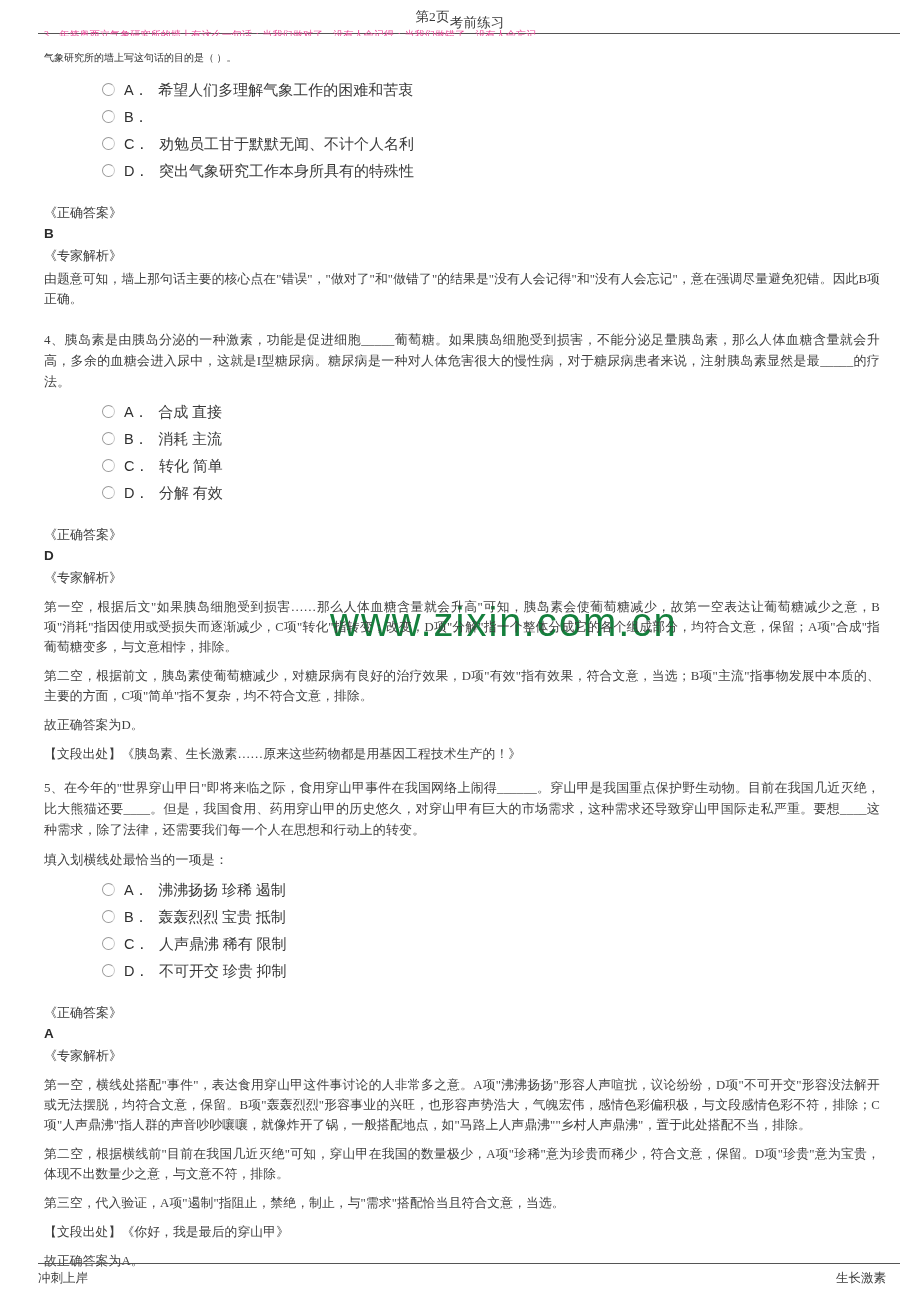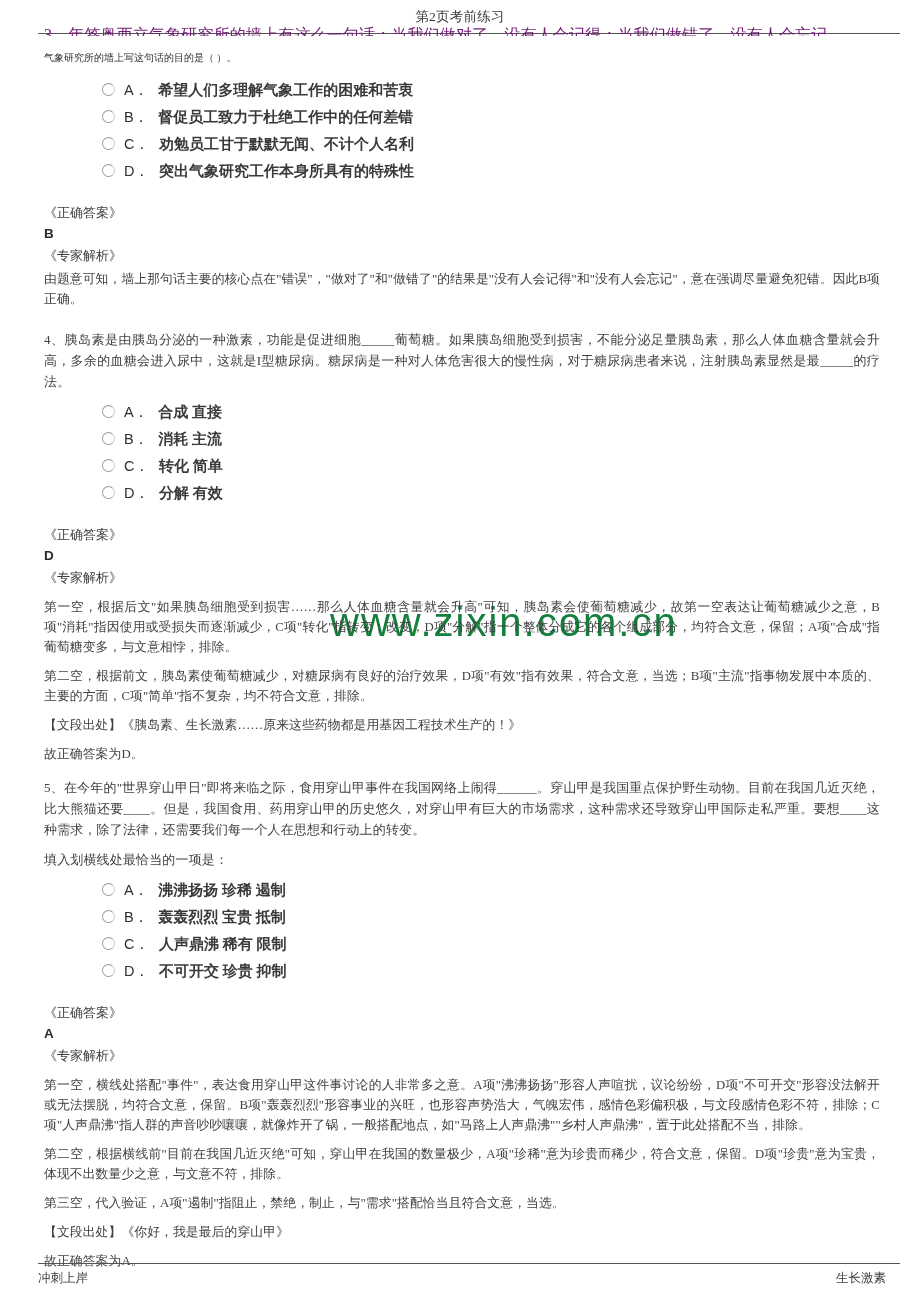--- a/index.html
+++ b/index.html
@@ -34,21 +34,21 @@
     box-sizing: border-box;
   }
   .page-header .hdr-left,
   .page-header .hdr-right {
     font-family: "Liberation Serif", "DejaVu Serif", serif;
     font-size: 13.5px;
     line-height: 18px;
     color: #3a3a3a;
     letter-spacing: 0.2px;
   }
-  .page-header .hdr-right { margin-right: 18px; }
+  .page-header .hdr-right { margin-right: 18px; margin-top: 6px; }
 
   
   .page-footer {
     position: absolute;
     bottom: 16px;
     left: 38px;
     right: 20px;
     border-top: 1.4px solid #555;
     padding-top: 6px;
     display: flex;
@@ -77,24 +77,24 @@
     line-height: 21px;
     color: #3f3f3f;
     text-align: justify;
     margin: 0 0 2px 0;
     letter-spacing: 0.15px;
   }
   .q-stem.clipped {
     
     height: 11px;
     overflow: hidden;
-    color: #701a75;
+    color: #ec4899;
     margin-bottom: 1px;
     white-space: nowrap;
-    font-size: 16px;
+    font-size: 10px;
     line-height: 20px;
     position: relative;
     top: -9px;
   }
   .q-sub {
     font-size: 10px;
     line-height: 24px;
     color: #2f2f2f;
     margin: 0 0 6px 0;
   }
@@ -124,21 +124,21 @@
     flex: 0 0 auto;
     background: #fff;
   }
   .opt-letter {
     font-family: "Liberation Sans", sans-serif;
     font-size: 14.5px;
     color: #2f2f2f;
     margin-right: 10px;
     flex: 0 0 auto;
   }
-  .opt-text { flex: 1 1 auto; font-weight: bold; }
+  .opt-text { flex: 1 1 auto; }
 
   
   .label-line {
     font-size: 13px;
     line-height: 20px;
     color: #3d3d3d;
     margin: 2px 0 0 0;
   }
   .answer-letter {
     font-family: "Liberation Sans", sans-serif;
@@ -197,21 +197,20 @@
 
       <ul class="options">
         <li>
           <span class="opt-radio"></span>
           <span class="opt-letter">A．</span>
           <span class="opt-text">希望人们多理解气象工作的困难和苦衷</span>
         </li>
         <li>
           <span class="opt-radio"></span>
           <span class="opt-letter">B．</span>
-          <span class="opt-text">督促员工致力于杜绝工作中的任何差错</span>
         </li>
         <li>
           <span class="opt-radio"></span>
           <span class="opt-letter">C．</span>
           <span class="opt-text">劝勉员工甘于默默无闻、不计个人名利</span>
         </li>
         <li>
           <span class="opt-radio"></span>
           <span class="opt-letter">D．</span>
           <span class="opt-text">突出气象研究工作本身所具有的特殊性</span>
@@ -252,22 +251,22 @@
           <span class="opt-text">分解  有效</span>
         </li>
       </ul>
 
       <div class="spacer-sm"></div>
       <p class="label-line">《正确答案》</p>
       <p class="answer-letter">D</p>
       <p class="label-line">《专家解析》</p>
       <p class="para">第一空，根据后文"如果胰岛细胞受到损害……那么人体血糖含量就会升高"可知，胰岛素会使葡萄糖减少，故第一空表达让葡萄糖减少之意，B项"消耗"指因使用或受损失而逐渐减少，C项"转化"指转变；改变，D项"分解"指一个整体分成它的各个组成部分，均符合文意，保留；A项"合成"指葡萄糖变多，与文意相悖，排除。</p>
       <p class="para">第二空，根据前文，胰岛素使葡萄糖减少，对糖尿病有良好的治疗效果，D项"有效"指有效果，符合文意，当选；B项"主流"指事物发展中本质的、主要的方面，C项"简单"指不复杂，均不符合文意，排除。</p>
+      <p class="para">故正确答案为D。</p>
       <p class="para">【文段出处】《胰岛素、生长激素……原来这些药物都是用基因工程技术生产的！》</p>
-      <p class="para">故正确答案为D。</p>
     </div>
 
     <div class="spacer-md"></div>
 
     <div>
       <p class="q-stem">5、在今年的"世界穿山甲日"即将来临之际，食用穿山甲事件在我国网络上闹得______。穿山甲是我国重点保护野生动物。目前在我国几近灭绝，比大熊猫还要____。但是，我国食用、药用穿山甲的历史悠久，对穿山甲有巨大的市场需求，这种需求还导致穿山甲国际走私严重。要想____这种需求，除了法律，还需要我们每一个人在思想和行动上的转变。</p>
       <div class="spacer-sm"></div>
       <p class="q-stem">填入划横线处最恰当的一项是：</p>
 
       <ul class="options">

